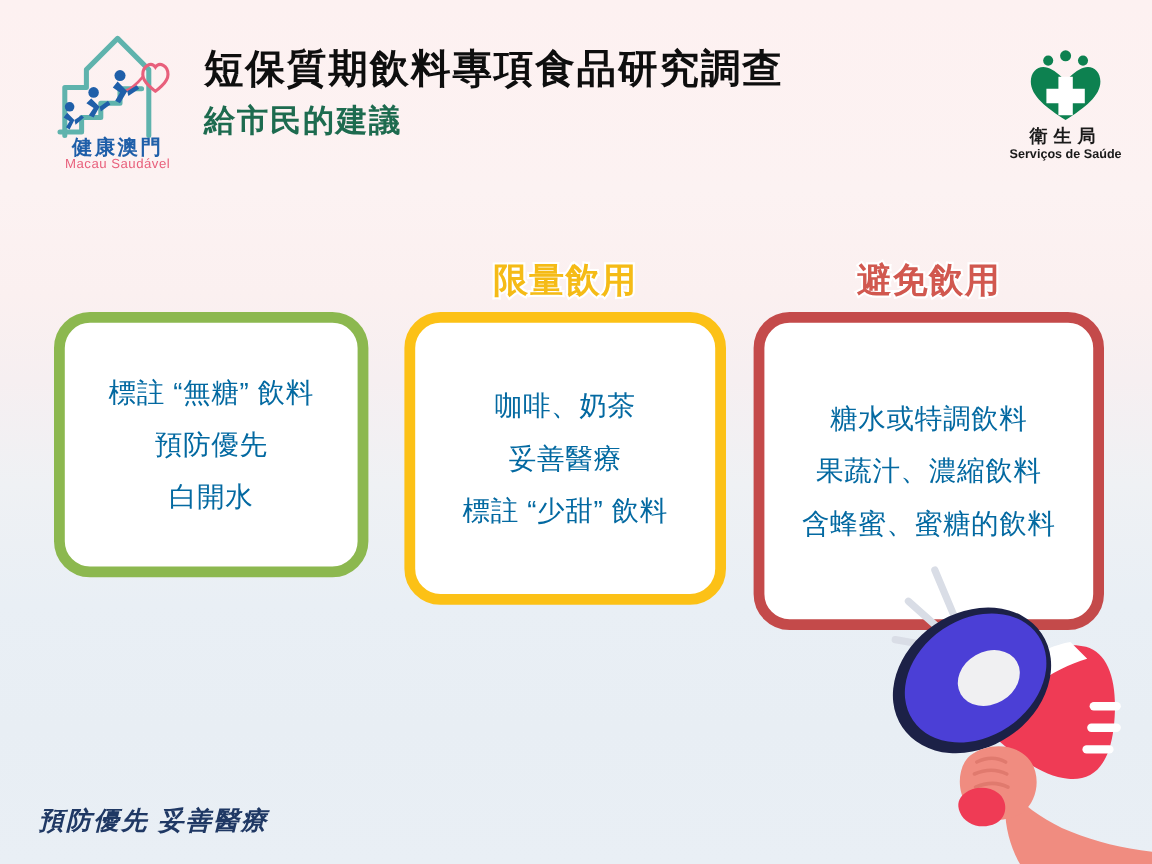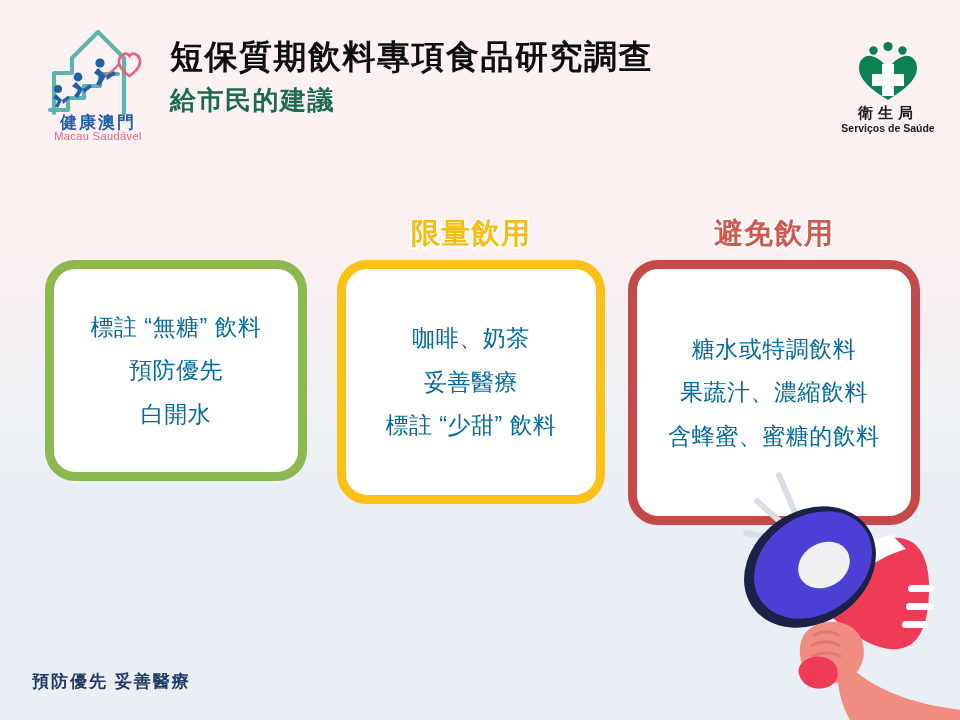--- a/index.html
+++ b/index.html
@@ -136,22 +136,23 @@
     height: 265px;
     z-index: 5;
   }
   .megaphone svg { display: block; }
 
   
   .footer-slogan {
     position: absolute;
     left: 32px;
     top: 670px;
-    font-size: 17px;
-    font-weight: bold;
+    font-size: 21px;
+    font-weight: bold;
+    font-style: italic;
     color: #1f3864;
     letter-spacing: 2px;
     white-space: nowrap;
   }
 </style>
 </head>
 <body>
 
 <div id="slide">
 

